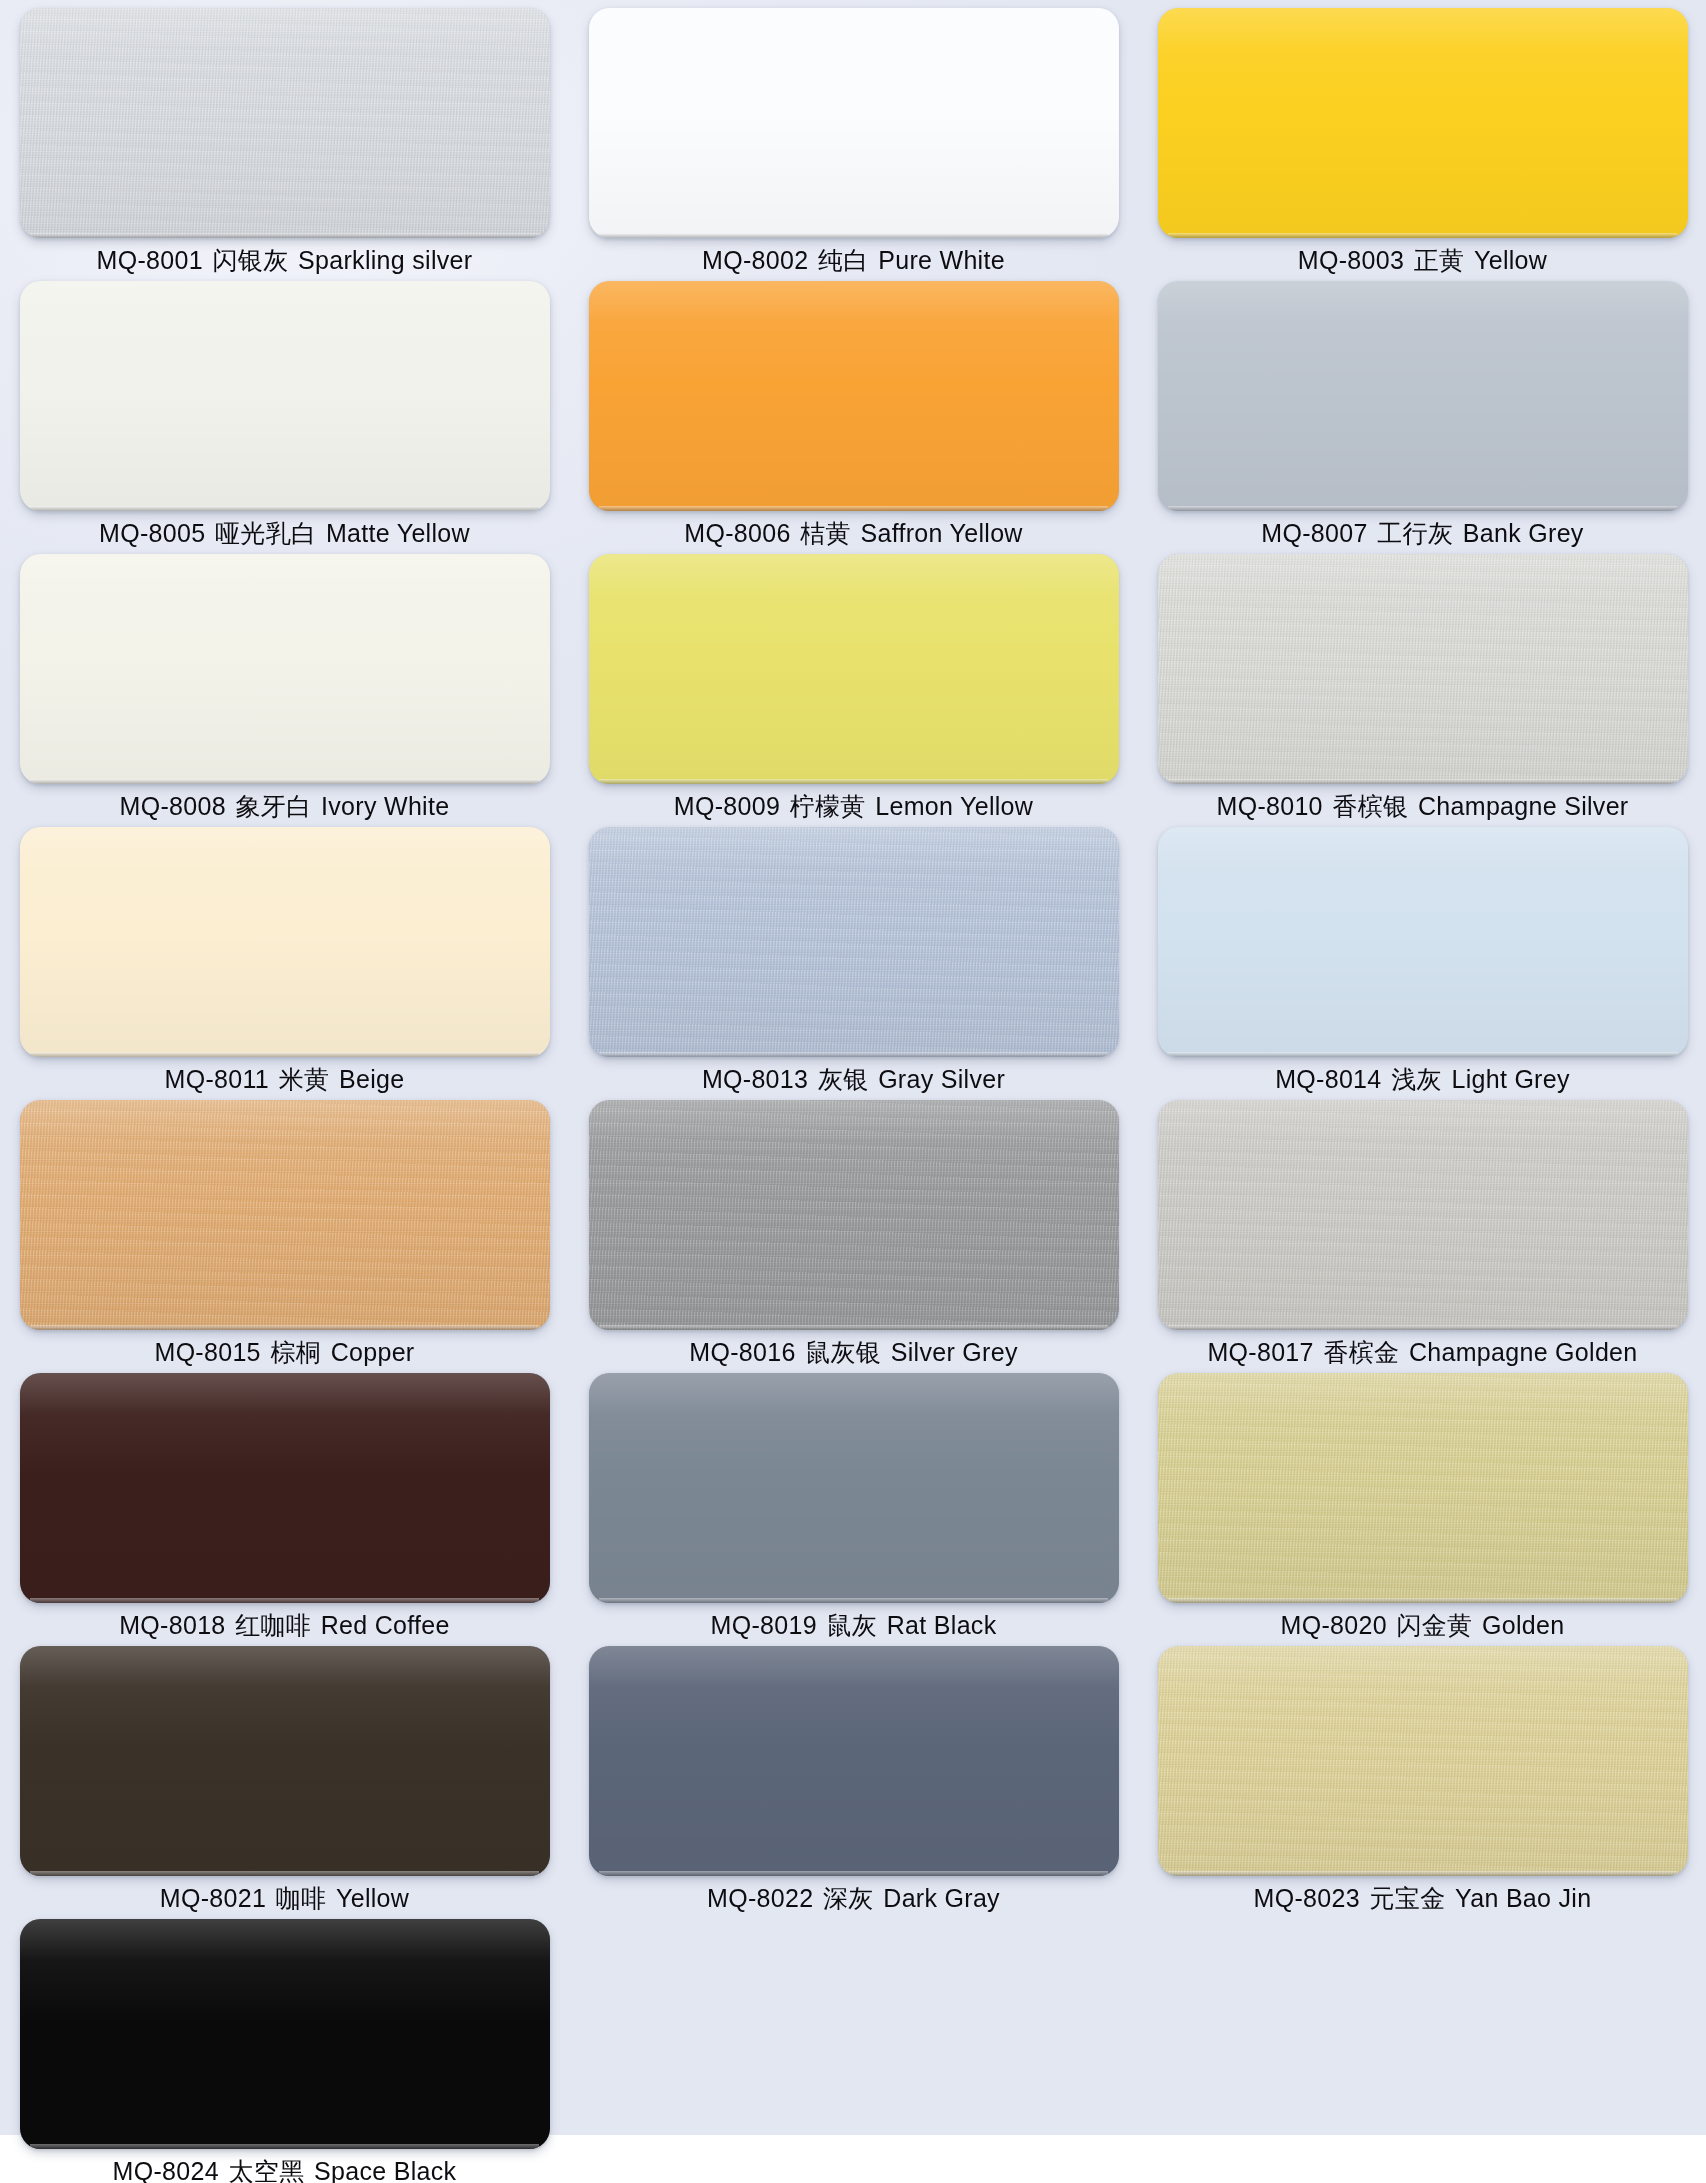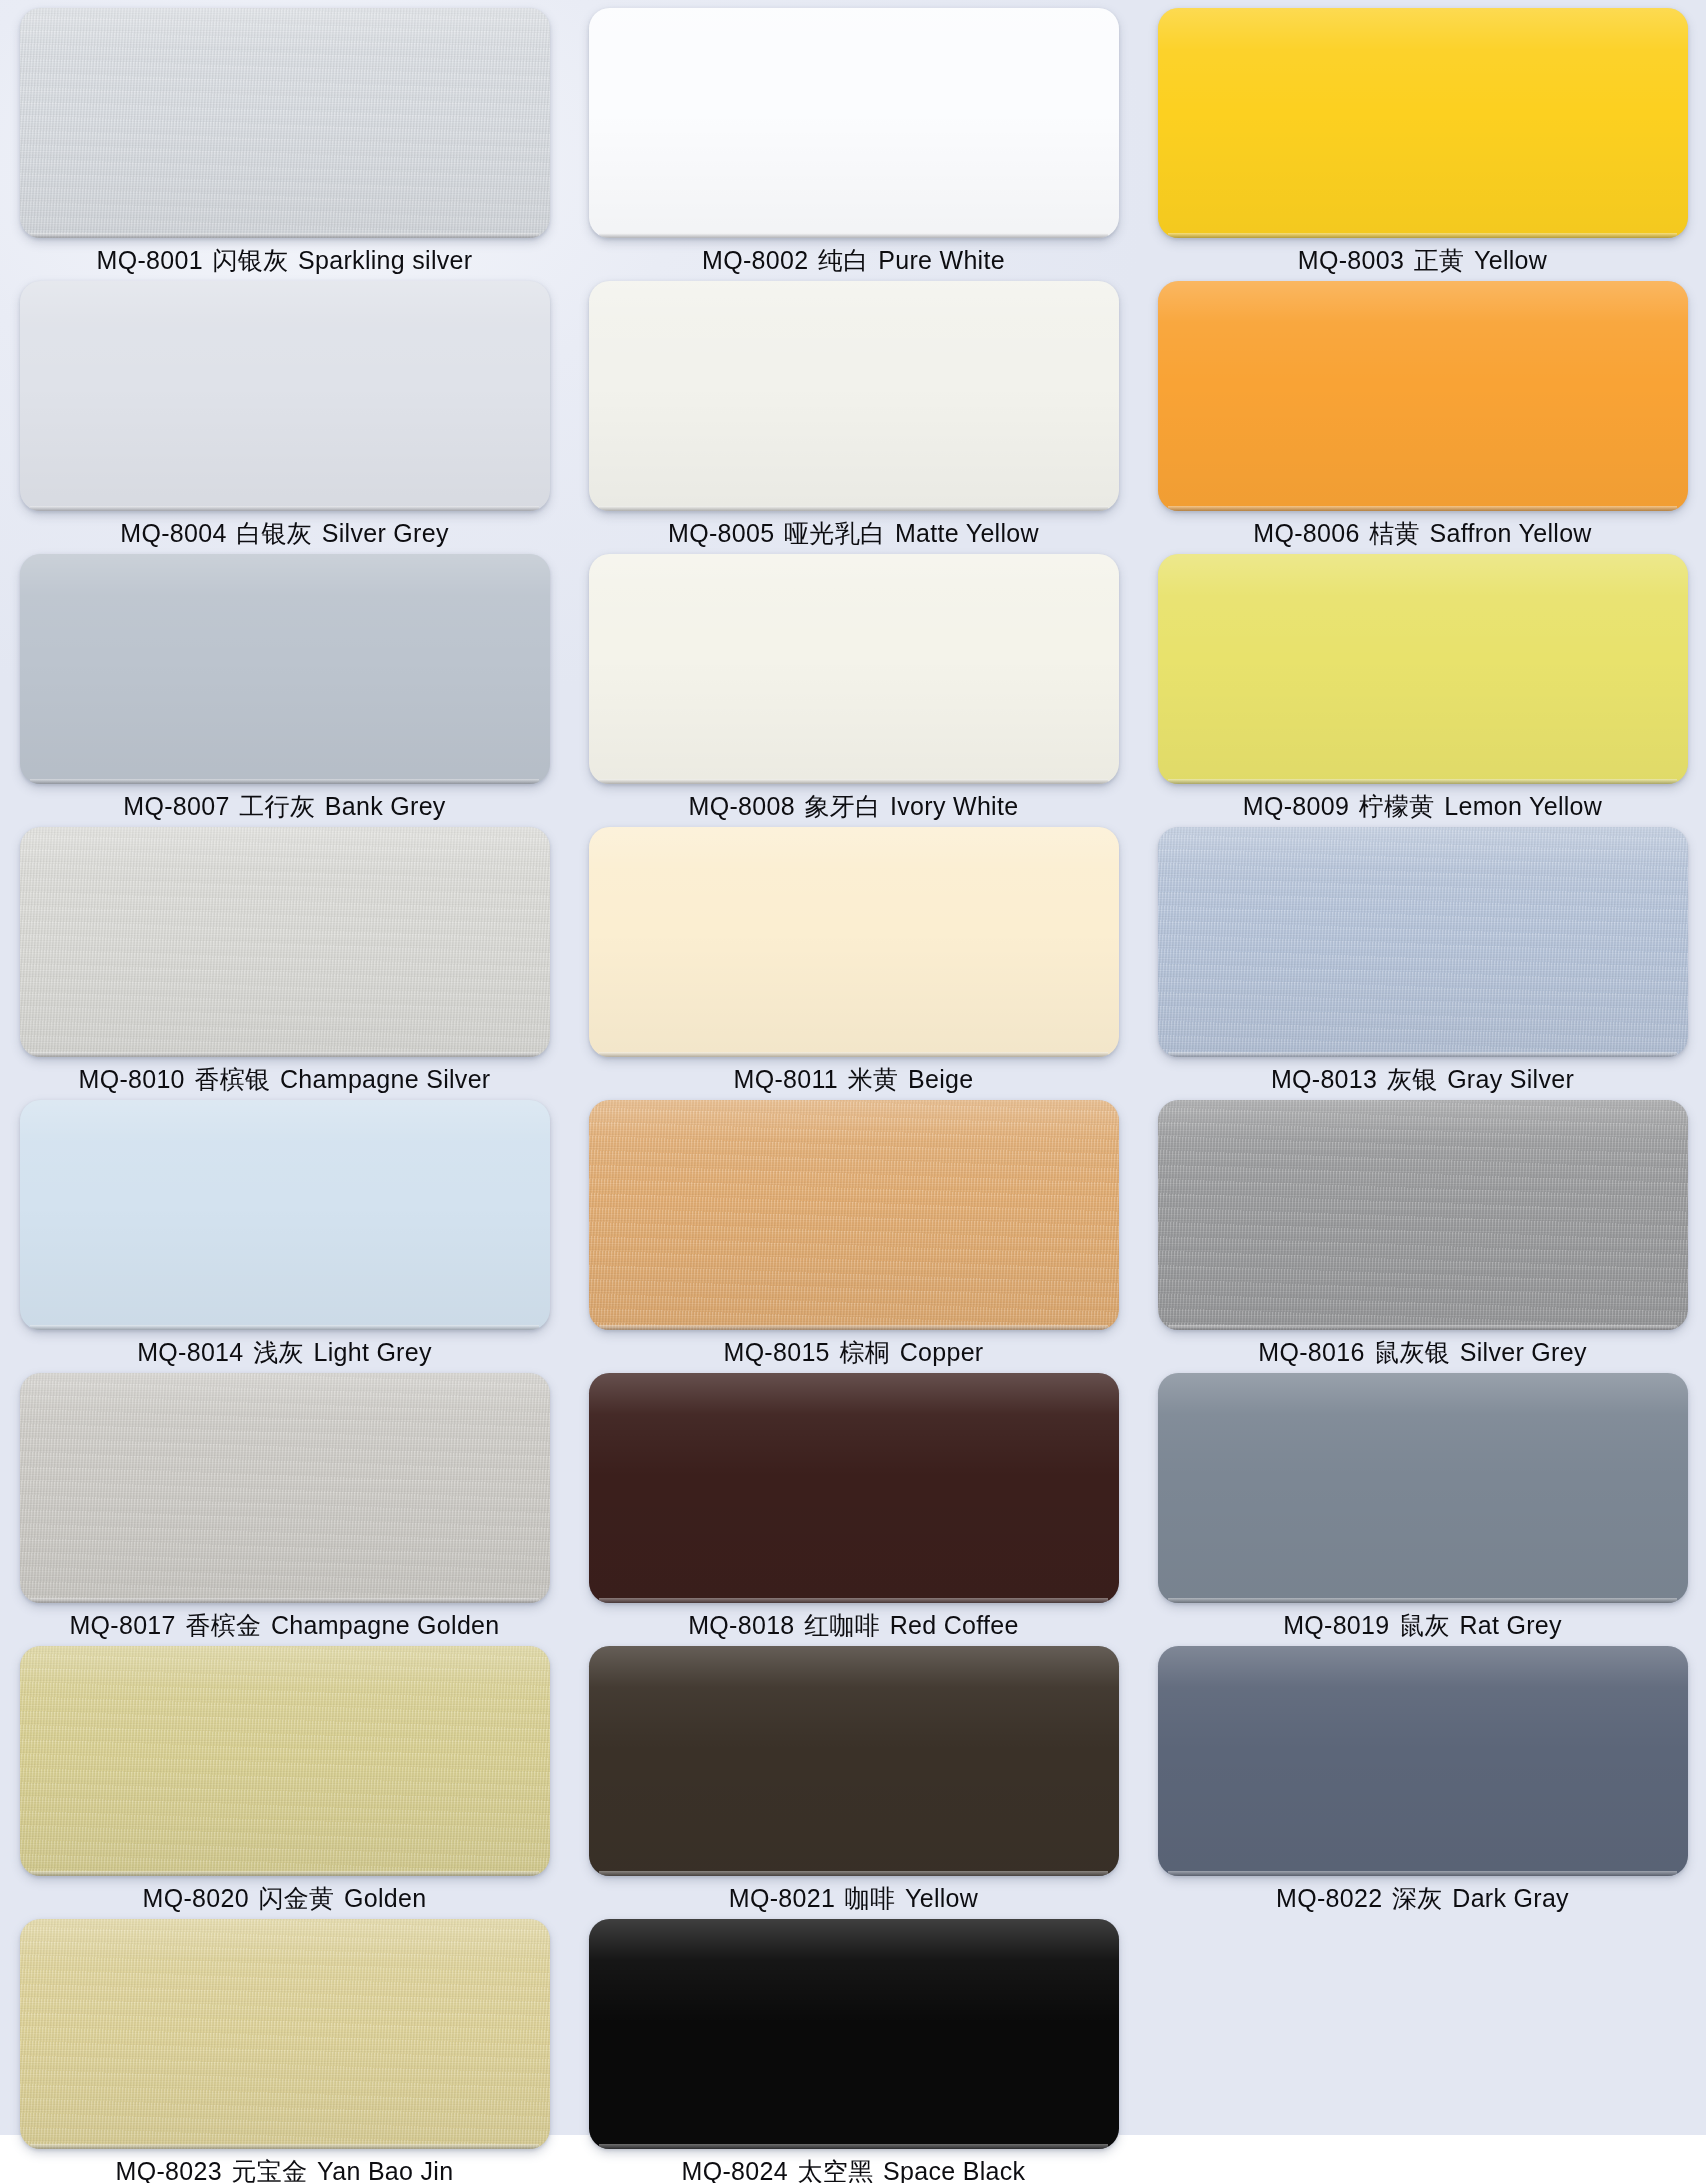--- a/index.html
+++ b/index.html
@@ -117,26 +117,20 @@
         <div class="caption"><span class="code">MQ-8002</span> <span class="cn">纯白</span> <span class="en">Pure White</span></div>
       </div>
       <div class="cell">
         <div class="swatch-wrap">
           <div class="swatch" style="background-color: rgb(252, 208, 32);"></div>
         </div>
         <div class="caption"><span class="code">MQ-8003</span> <span class="cn">正黄</span> <span class="en">Yellow</span></div>
       </div>
       <div class="cell">
         <div class="swatch-wrap">
-          <div class="swatch" style="background-color: rgb(223, 226, 233);"></div>
-        </div>
-        <div class="caption"><span class="code">MQ-8004</span> <span class="cn">白银灰</span> <span class="en">Silver Grey</span></div>
-      </div>
-      <div class="cell">
-        <div class="swatch-wrap">
           <div class="swatch" style="background-color: rgb(242, 242, 236);"></div>
         </div>
         <div class="caption"><span class="code">MQ-8005</span> <span class="cn">哑光乳白</span> <span class="en">Matte Yellow</span></div>
       </div>
       <div class="cell">
         <div class="swatch-wrap">
           <div class="swatch" style="background-color: rgb(249, 163, 53);"></div>
         </div>
         <div class="caption"><span class="code">MQ-8006</span> <span class="cn">桔黄</span> <span class="en">Saffron Yellow</span></div>
       </div>
@@ -203,21 +197,21 @@
       <div class="cell">
         <div class="swatch-wrap">
           <div class="swatch" style="background-color: rgb(59, 31, 28);"></div>
         </div>
         <div class="caption"><span class="code">MQ-8018</span> <span class="cn">红咖啡</span> <span class="en">Red Coffee</span></div>
       </div>
       <div class="cell">
         <div class="swatch-wrap">
           <div class="swatch" style="background-color: rgb(124, 135, 148);"></div>
         </div>
-        <div class="caption"><span class="code">MQ-8019</span> <span class="cn">鼠灰</span> <span class="en">Rat Grey</span></div>
+        <div class="caption"><span class="code">MQ-8019</span> <span class="cn">鼠灰</span> <span class="en">Rat Black</span></div>
       </div>
       <div class="cell metal">
         <div class="swatch-wrap">
           <div class="swatch" style="background-color: rgb(219, 210, 148);"></div>
         </div>
         <div class="caption"><span class="code">MQ-8020</span> <span class="cn">闪金黄</span> <span class="en">Golden</span></div>
       </div>
       <div class="cell">
         <div class="swatch-wrap">
           <div class="swatch" style="background-color: rgb(58, 49, 40);"></div>

